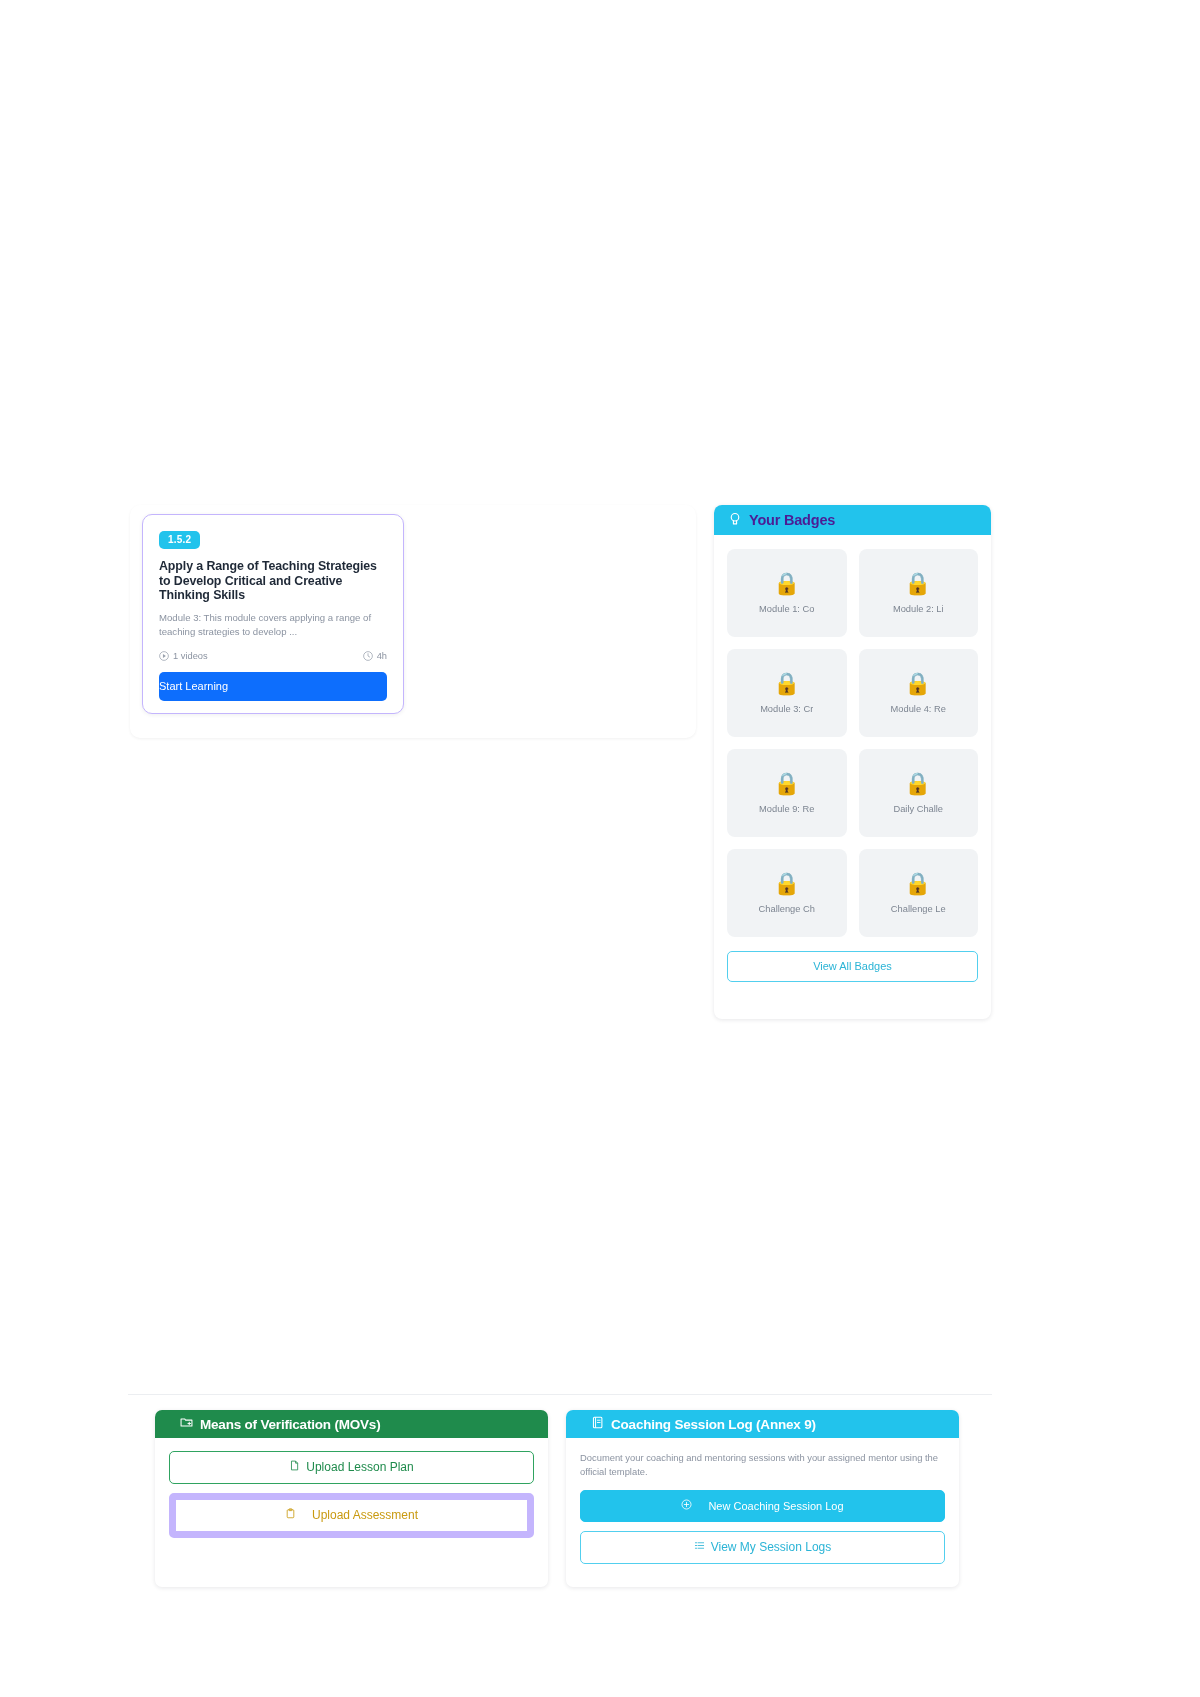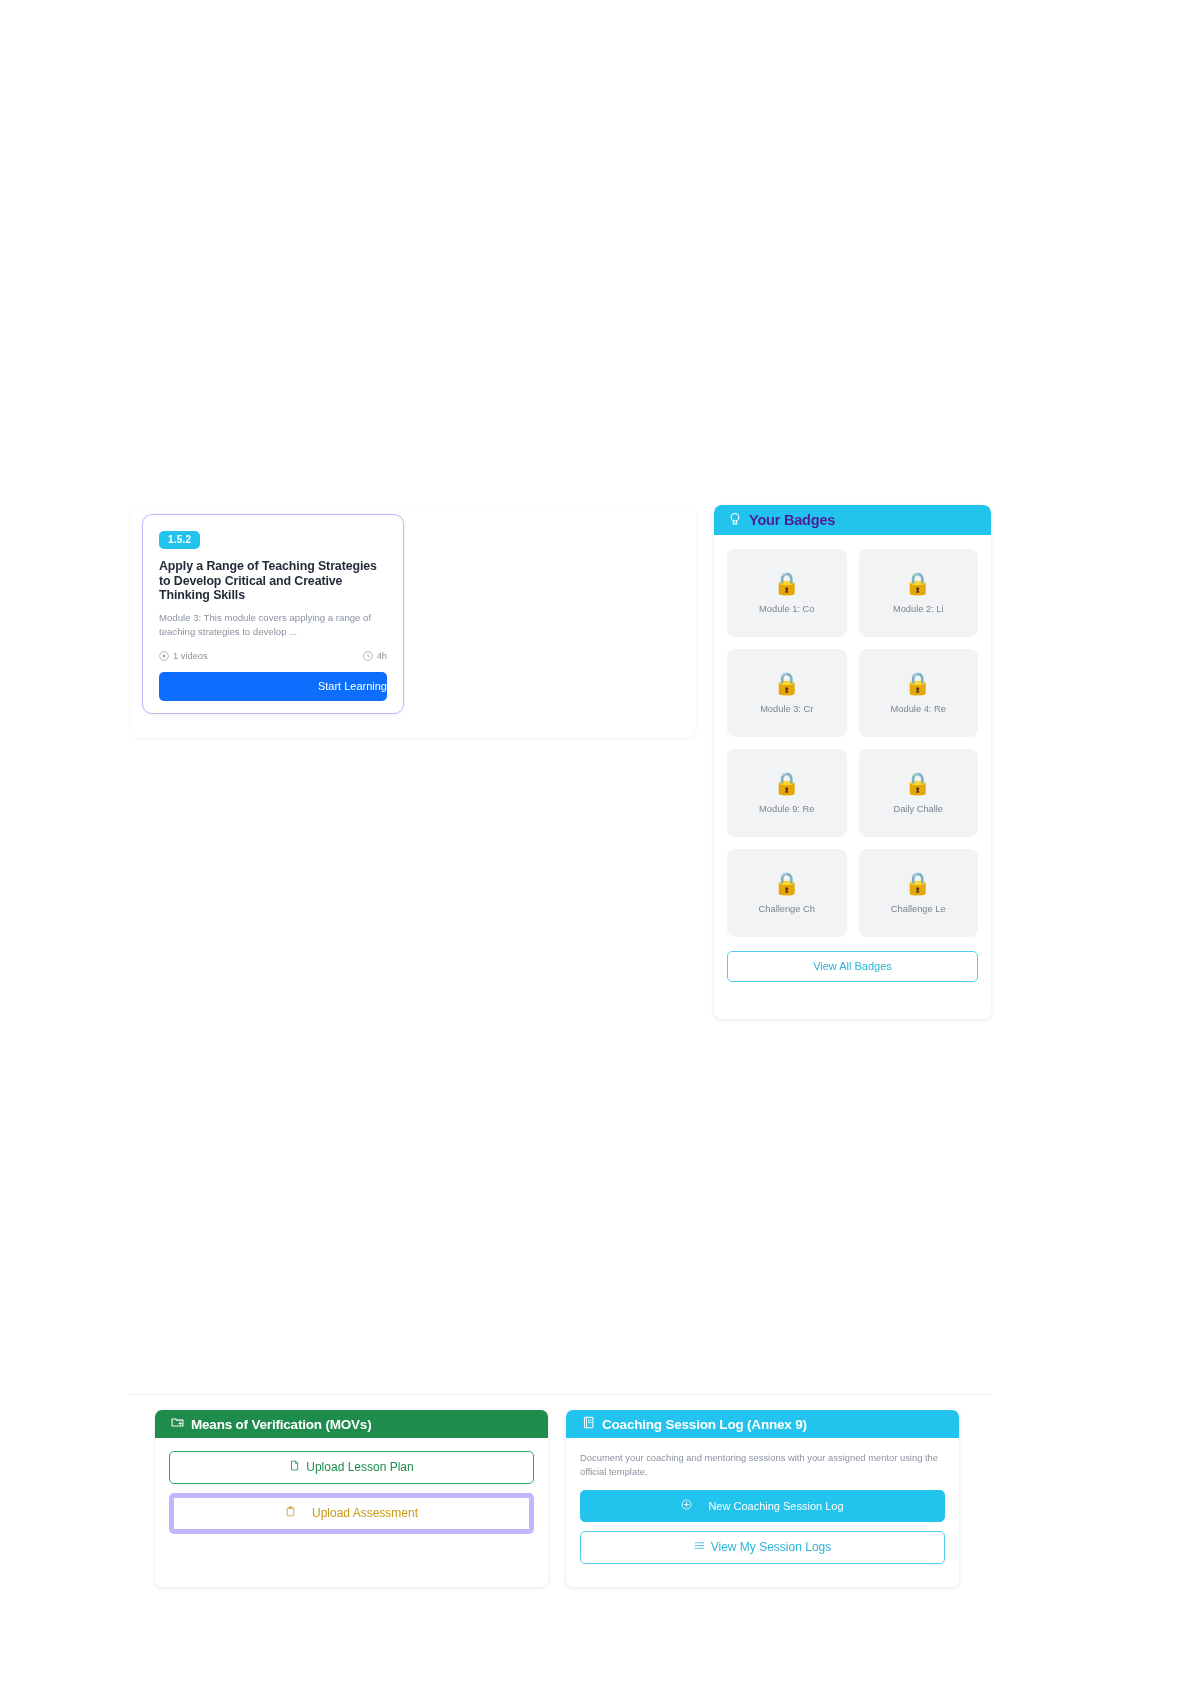--- a/index.html
+++ b/index.html
@@ -71,21 +71,21 @@
     width: 100%;
     margin-top: 11px;
     background: #0d6efd;
     color: #ffffff;
     border: none;
     border-radius: 5px;
     padding: 8px 0 9px 0;
     font-size: 11px;
     font-family: "Liberation Sans", sans-serif;
     cursor: pointer;
-    text-align: right;
+    text-align: left;
   }
 
   
   .badges-panel {
     position: absolute;
     left: 714px; top: 505px;
     width: 277px; height: 514px;
     background: #ffffff;
     border-radius: 8px;
     box-shadow: 0 1px 4px rgba(16,24,40,0.10);
@@ -160,21 +160,21 @@
     background: #ffffff;
     border-radius: 7px;
     box-shadow: 0 1px 4px rgba(16,24,40,0.10);
     overflow: hidden;
   }
   .panel-header {
     height: 28px;
     display: flex;
     align-items: center;
     gap: 7px;
-    padding: 0 16px;
+    padding: 0 25px;
     color: #ffffff;
     font-size: 13.5px;
     font-weight: bold;
     letter-spacing: -.2px;
   }
   .panel-header.green { background: #1f8b4c; }
   .panel-header.cyan  { background: #22c3ec; }
   .panel-body { padding: 13px 14px 14px 14px; }
   .panel-desc {
     font-size: 9.4px;
@@ -190,21 +190,21 @@
     width: 100%;
     background: #ffffff;
     border-radius: 5px;
     padding: 8px 0 9px 0;
     font-size: 12px;
     font-family: "Liberation Sans", sans-serif;
     margin-bottom: 9px;
     cursor: pointer;
   }
   .outline-btn.green  { border: 1px solid #2fa360; color: #1f8b4c; }
-  .outline-btn.yellow { border: 5px solid #c4b5fd; color: #c99a10; gap: 16px; }
+  .outline-btn.yellow { border: 7px solid #c4b5fd; color: #c99a10; gap: 16px; }
   .solid-btn {
     display: flex;
     align-items: center;
     justify-content: center;
     gap: 16px;
     width: 100%;
     background: #22c3ec;
     border: 1px solid #22c3ec;
     color: #ffffff;
     border-radius: 5px;

